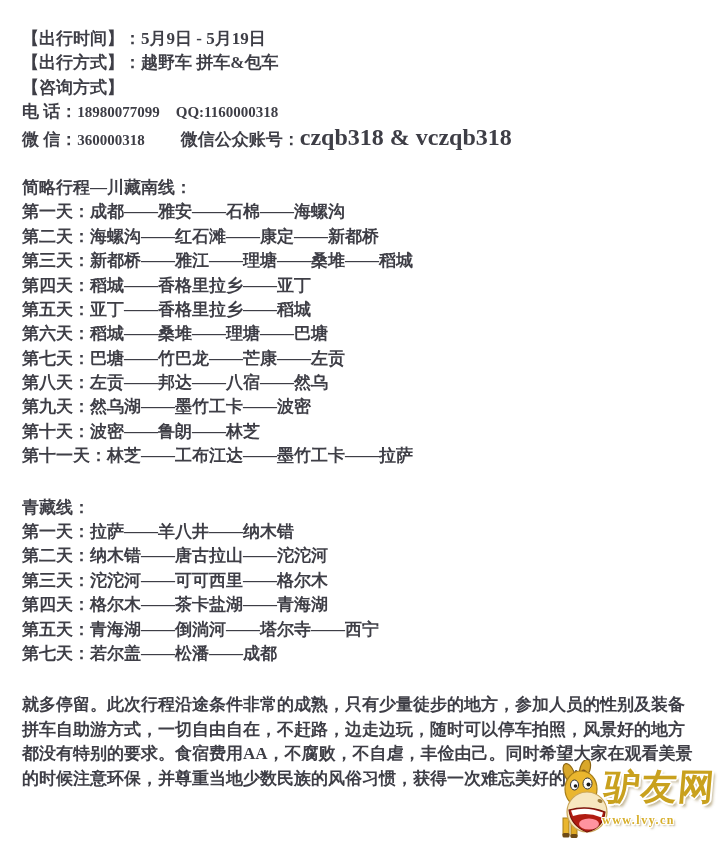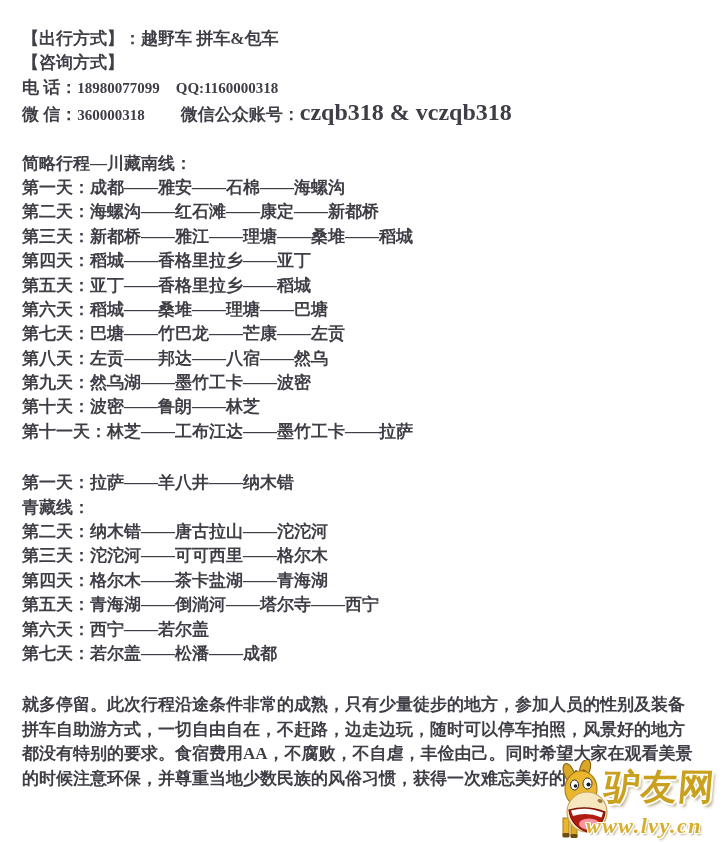--- a/index.html
+++ b/index.html
@@ -46,38 +46,38 @@
     color: #c9a11e;
     transform: skewX(-5deg);
     white-space: nowrap;
     text-shadow:
       -2px 0 0 #fff, 2px 0 0 #fff, 0 -2px 0 #fff, 0 2px 0 #fff,
       -1px -1px 0 #fff, 1px -1px 0 #fff, -1px 1px 0 #fff, 1px 1px 0 #fff,
       3px 3px 3px rgba(110,80,0,0.45);
   }
   .site-url {
     position: absolute;
-    left: 44px; top: 57px;
-    font-size: 22px;
-    font-style: italic;
+    left: 60px; top: 57px;
+    font-size: 12px;
     letter-spacing: 1.5px;
     color: #d7ae2a;
     white-space: nowrap;
     text-shadow:
       -1px 0 0 #fff, 1px 0 0 #fff, 0 -1px 0 #fff, 0 1px 0 #fff,
       -1px -1px 0 #fff, 1px -1px 0 #fff, -1px 1px 0 #fff, 1px 1px 0 #fff,
       2px 2px 2px rgba(110,80,0,0.5);
   }
 </style>
 </head>
 <body>
 
 <div class="content">
 
   <section>
+    <div class="line">【出行时间】：5月9日 - 5月19日</div>
     <div class="line">【出行方式】：越野车 拼车&amp;包车</div>
     <div class="line">【咨询方式】</div>
     <div class="line"><span>电 话：</span><span class="num">18980077099</span><span class="gap-phone"></span><span class="num">QQ:1160000318</span></div>
     <div class="line"><span>微 信：</span><span class="num">360000318</span><span class="gap-wechat"></span><span>微信公众账号：</span><span class="num-sm">czqb318 &amp; vczqb318</span></div>
   </section>
 
   <section class="sect">
     <div class="line">简略行程—川藏南线：</div>
     <div class="line">第一天：成都——雅安——石棉——海螺沟</div>
     <div class="line">第二天：海螺沟——红石滩——康定——新都桥</div>
@@ -86,27 +86,26 @@
     <div class="line">第五天：亚丁——香格里拉乡——稻城</div>
     <div class="line">第六天：稻城——桑堆——理塘——巴塘</div>
     <div class="line">第七天：巴塘——竹巴龙——芒康——左贡</div>
     <div class="line">第八天：左贡——邦达——八宿——然乌</div>
     <div class="line">第九天：然乌湖——墨竹工卡——波密</div>
     <div class="line">第十天：波密——鲁朗——林芝</div>
     <div class="line">第十一天：林芝——工布江达——墨竹工卡——拉萨</div>
   </section>
 
   <section class="sect">
+    <div class="line">青藏线：</div>
     <div class="line">第一天：拉萨——羊八井——纳木错</div>
-    <div class="line">青藏线：</div>
     <div class="line">第二天：纳木错——唐古拉山——沱沱河</div>
     <div class="line">第三天：沱沱河——可可西里——格尔木</div>
     <div class="line">第四天：格尔木——茶卡盐湖——青海湖</div>
     <div class="line">第五天：青海湖——倒淌河——塔尔寺——西宁</div>
-    <div class="line">第六天：西宁——若尔盖</div>
     <div class="line">第七天：若尔盖——松潘——成都</div>
   </section>
 
   <section class="sect">
     <div class="line">就多停留。此次行程沿途条件非常的成熟，只有少量徒步的地方，参加人员的性别及装备</div>
     <div class="line">拼车自助游方式，一切自由自在，不赶路，边走边玩，随时可以停车拍照，风景好的地方</div>
     <div class="line">都没有特别的要求。食宿费用AA，不腐败，不自虐，丰俭由己。同时希望大家在观看美景</div>
     <div class="line">的时候注意环保，并尊重当地少数民族的风俗习惯，获得一次难忘美好的旅</div>
   </section>
 

